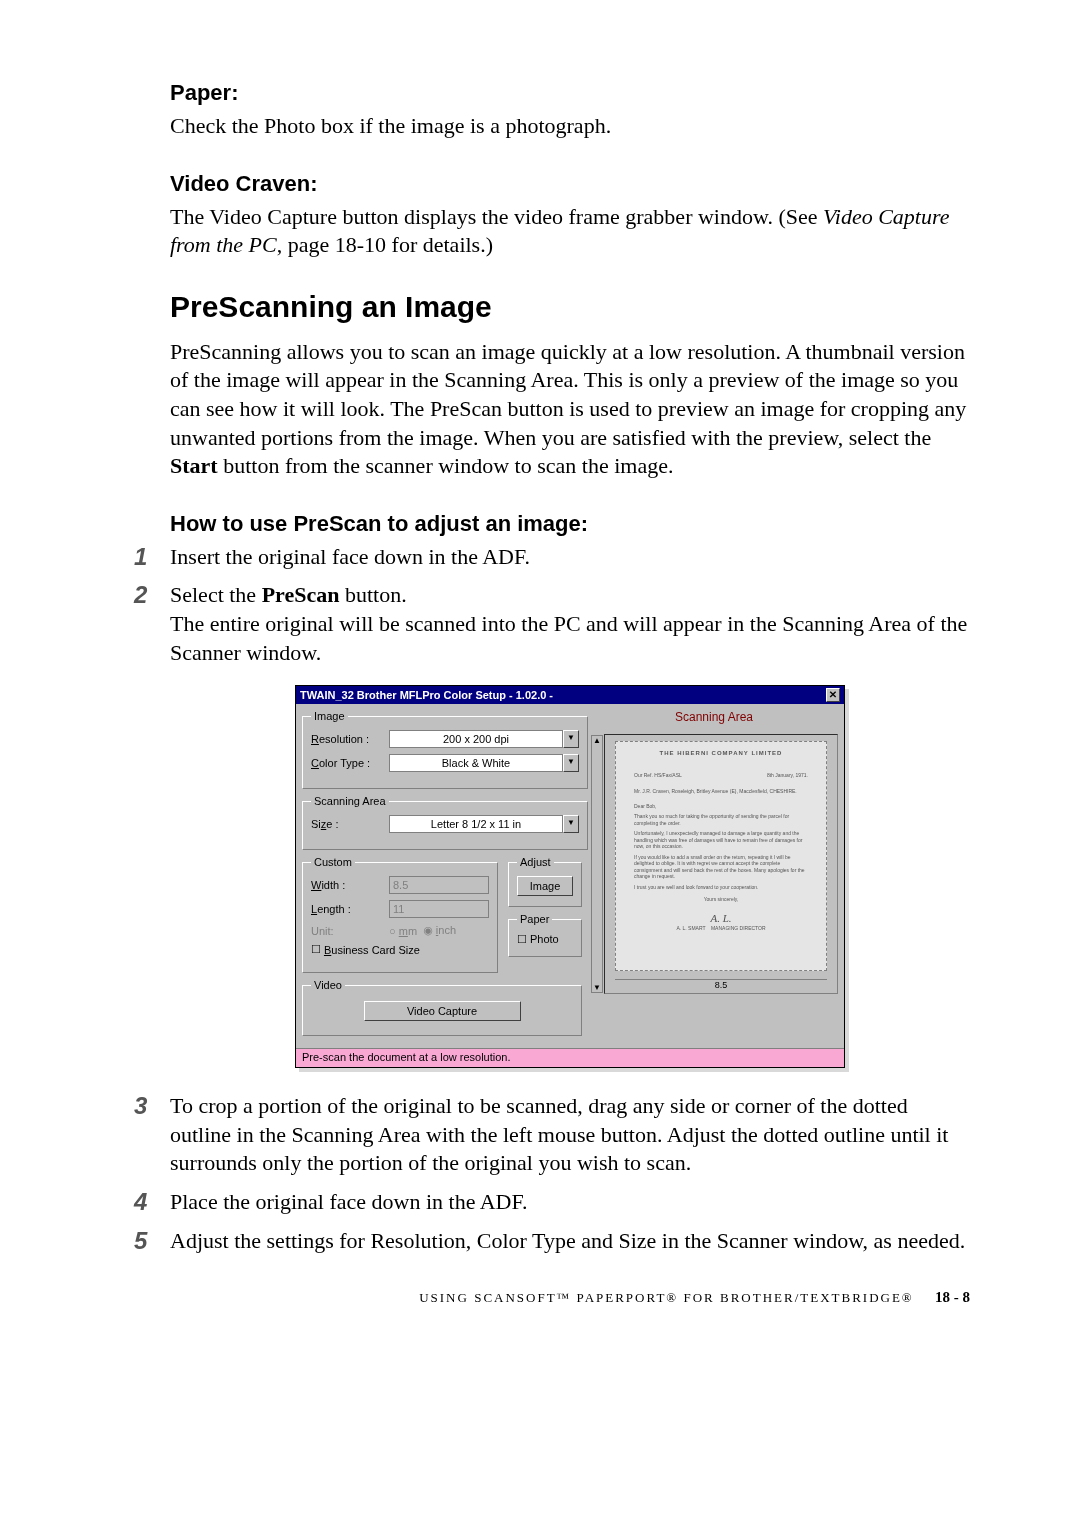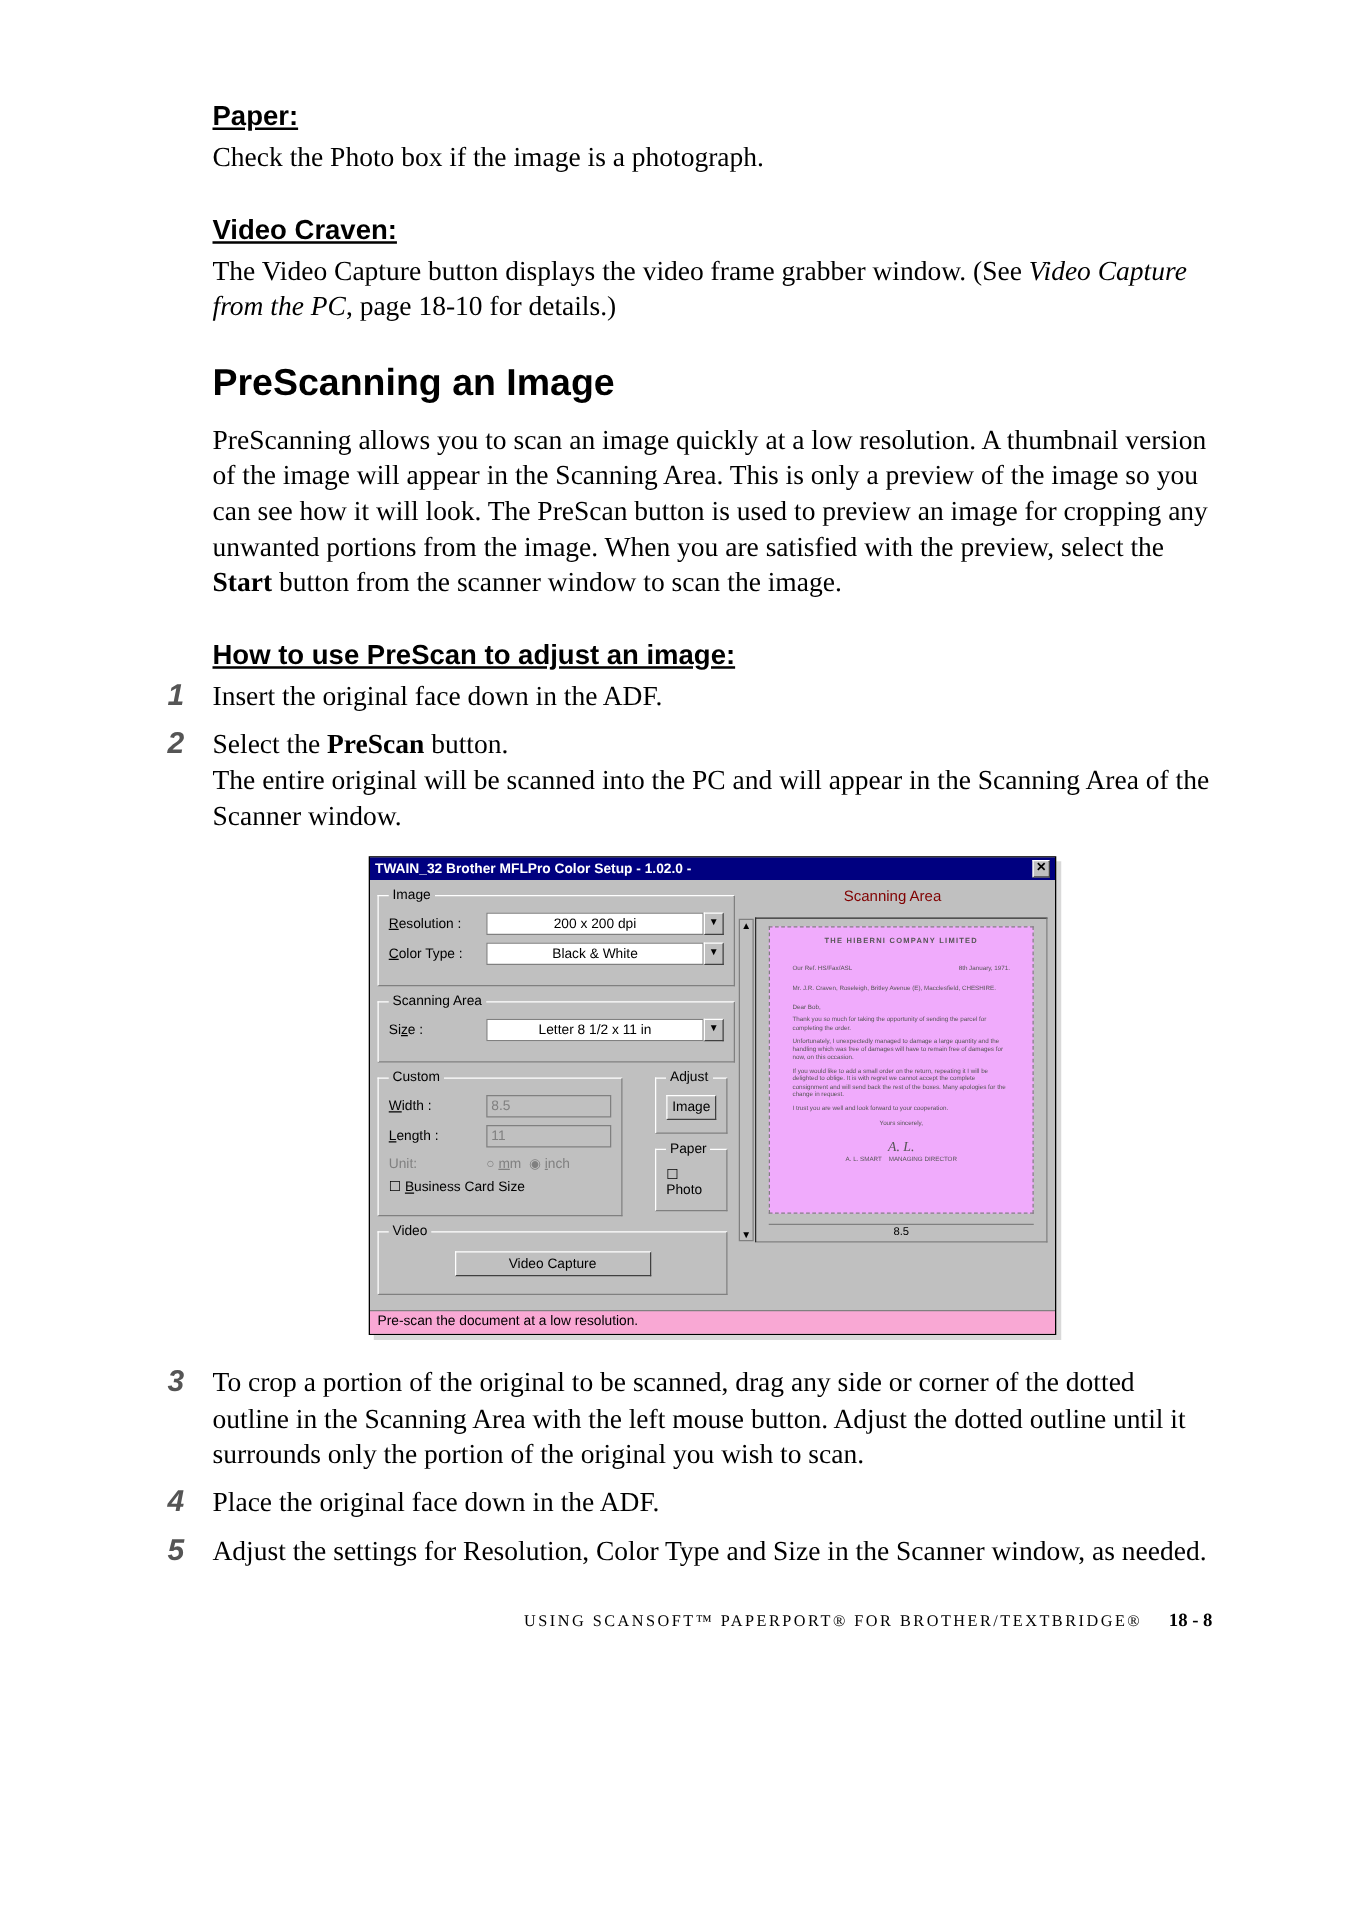--- a/index.html
+++ b/index.html
@@ -13,21 +13,20 @@
     width: 1080px;
     padding: 80px 110px 40px 170px;
     font-size: 22px;
     color: #000;
   }
   .section-h4 {
     font-family: Arial, Helvetica, sans-serif;
     font-weight: bold;
     font-size: 22px;
     margin-bottom: 6px;
-    text-decoration: underline;
   }
   .body-text {
     font-size: 22px;
     line-height: 1.3;
     margin-bottom: 30px;
   }
   .italic {
     font-style: italic;
   }
   h2.main-heading {
@@ -160,21 +159,21 @@
   }
   input.field.disabled {
     background: #c0c0c0;
     color: #808080;
   }
   .radio-dis {
     color: #808080;
   }
   .small-subgroup {
     display: flex;
-    gap: 26px;
+    gap: 10px;
   }
   .custom-col {
     flex: 1;
   }
   .adjust-col {
     width: 76px;
   }
   .btn3d {
     background: #c0c0c0;
     border: 1px solid #fff;
@@ -226,21 +225,21 @@
     font-size: 8px;
     text-align: center;
   }
   .doc-preview {
     position: absolute;
     top: 6px;
     left: 10px;
     right: 10px;
     height: 230px;
     border: 1px dashed #808080;
-    background: #f0abfc;
+    background: #e5e5e5;
     padding: 8px 18px;
     font-size: 5px;
     color: #555;
     line-height: 1.3;
     overflow: hidden;
   }
   .doc-preview .letterhead {
     text-align: center;
     font-weight: bold;
     letter-spacing: 1px;

